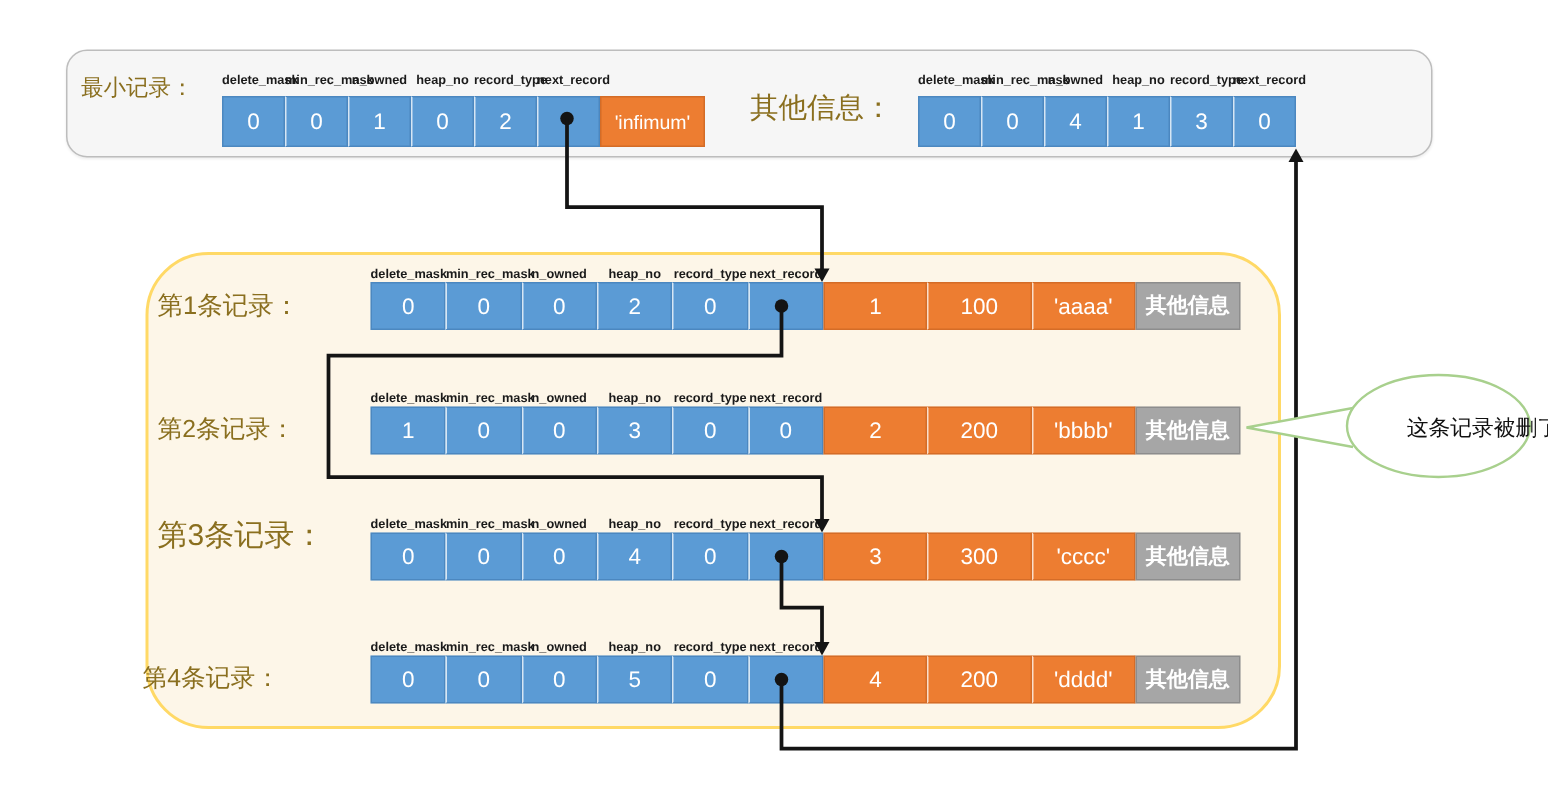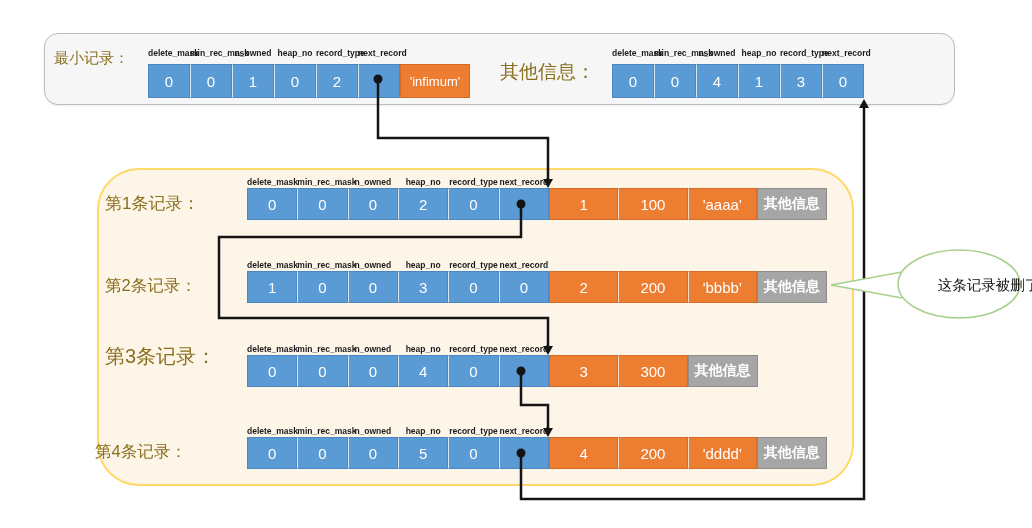--- a/index.html
+++ b/index.html
@@ -186,20 +186,21 @@
         <div class="cell">0</div>
         <div class="cell">0</div>
         <div class="cell">0</div>
         <div class="cell">4</div>
         <div class="cell">0</div>
         <div class="cell"></div>
       </div>
       <div class="seg orange r-orange">
         <div class="cell">3</div>
         <div class="cell">300</div>
+        <div class="cell">'cccc'</div>
       </div>
       <div class="seg gray r-gray">
         <div class="cell">其他信息</div>
       </div>
     </div>
   </div>
 
   <div class="grp" style="top:425px">
     <div class="grp-label" style="left:95px;top:16px;font-size:16.5px">第4条记录：</div>
     <div class="hdrs rec-h" style="left:247px;top:1px">

